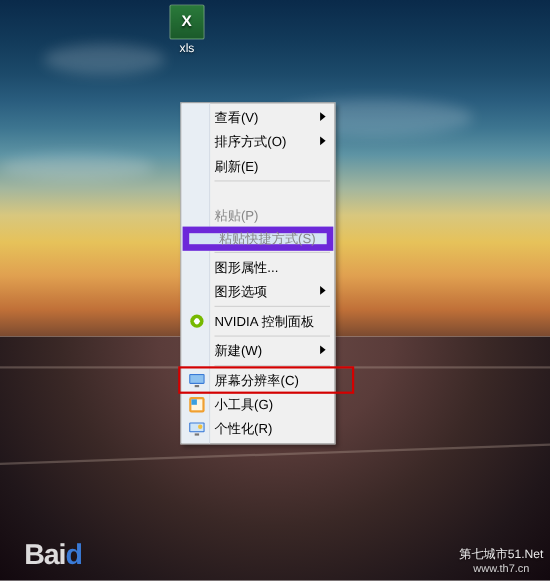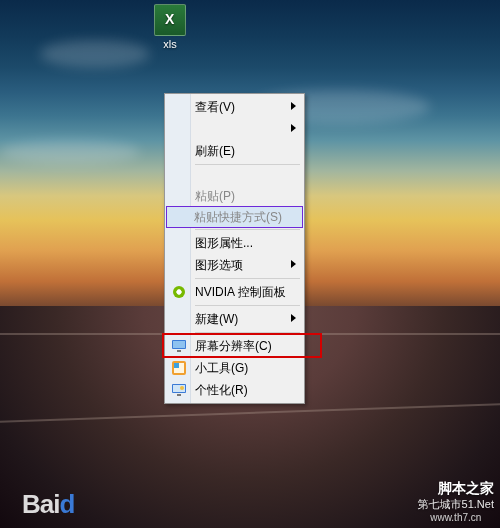--- a/index.html
+++ b/index.html
@@ -20,21 +20,21 @@
   .cloud.c2 { top: 90px; left: 250px; width: 180px; height: 34px; }
   .cloud.c3 { top: 140px; left: 0px; width: 140px; height: 24px; }
   .icon-desktop { position: absolute; top: 4px; left: 150px; width: 40px; text-align: center; color: #fff; font-size: 11px; text-shadow: 0 1px 2px rgba(0,0,0,0.6); }
   .icon-desktop .glyph { width: 32px; height: 32px; margin: 0 auto 2px; background: linear-gradient(#2a7a3a,#1a5a2a); border: 1px solid rgba(255,255,255,0.3); border-radius: 2px; position: relative; }
   .icon-desktop .glyph::after { content:"X"; color:#fff; font-weight:bold; position:absolute; top:6px; left:10px; font-size:14px; }
   .context-menu { position: absolute; top: 93px; left: 164px; width: 141px;
                   background: #f0f0f0; border: 1px solid #979797; box-shadow: 2px 2px 4px rgba(0,0,0,0.35);
                   font-size: 12px; color: #000; padding: 2px; }
   .cm-row { display: flex; align-items: center; height: 22px; padding-left: 28px; position: relative; cursor: default; }
   .cm-row.disabled { color: #888; margin-top: 20px; }
-  .cm-row.hover { background: #d6e5f3; border: 1px solid #6d28d9; margin: -1px; padding-left: 27px; }
+  .cm-row.hover { background: #d6e5f3; border: 6px solid #6d28d9; margin: -1px; padding-left: 27px; }
   .cm-sep { height: 1px; background: #d0d0d0; margin: 2px 2px 2px 28px; }
   .cm-icon-slot { position: absolute; left: 4px; top: 3px; width: 18px; height: 16px; }
   .arrow { position: absolute; right: 6px; top: 6px; width: 0; height: 0; border-top: 4px solid transparent; border-bottom: 4px solid transparent; border-left: 5px solid #000; }
   .cm-iconstrip { position: absolute; left: 0; top: 0; bottom: 0; width: 26px; background: #e8eef4; border-right: 1px solid #d6dde6; }
   .highlight-box { position: absolute; border: 2px solid #d40000; pointer-events: none; }
   .watermark-left { position: absolute; left: 22px; bottom: 8px; font-size: 26px; font-weight: 700; color: rgba(255,255,255,0.85); font-family: Arial, sans-serif; letter-spacing: -1px; }
   .watermark-left .accent { color: #3a7ad6; }
   .watermark-right { position: absolute; right: 6px; bottom: 4px; text-align: right; color: #fff; font-size: 14px; font-weight: bold; text-shadow: 0 1px 2px rgba(0,0,0,0.6); line-height: 1.25; }
   .watermark-right .line2 { font-size: 11px; font-weight: normal; opacity: .9; }
   .watermark-right .line3 { font-size: 10px; font-weight: normal; opacity: .8; text-align: center; }
@@ -59,20 +59,21 @@
 </div>
 
 <div class="context-menu">
   <div class="cm-iconstrip"></div>
 
   <div class="cm-row">
     <span>查看(V)</span>
     <span class="arrow"></span>
   </div>
   <div class="cm-row">
+    <span>排序方式(O)</span>
     <span class="arrow"></span>
   </div>
   <div class="cm-row">
     <span>刷新(E)</span>
   </div>
 
   <div class="cm-sep"></div>
 
   <div class="cm-row disabled">
     <span>粘贴(P)</span>
@@ -145,16 +146,15 @@
   </div>
 </div>
 
 <div class="highlight-box" style="top:333px; left:162px; width:160px; height:25px;"></div>
 
 <div class="watermark-left">
   <span>Bai</span><span class="accent">d</span>
 </div>
 
 <div class="watermark-right">
-  <div>脚本之家</div>
   <div class="line2">第七城市51.Net</div>
   <div class="line3">www.th7.cn</div>
 </div>
 
 </body></html>

